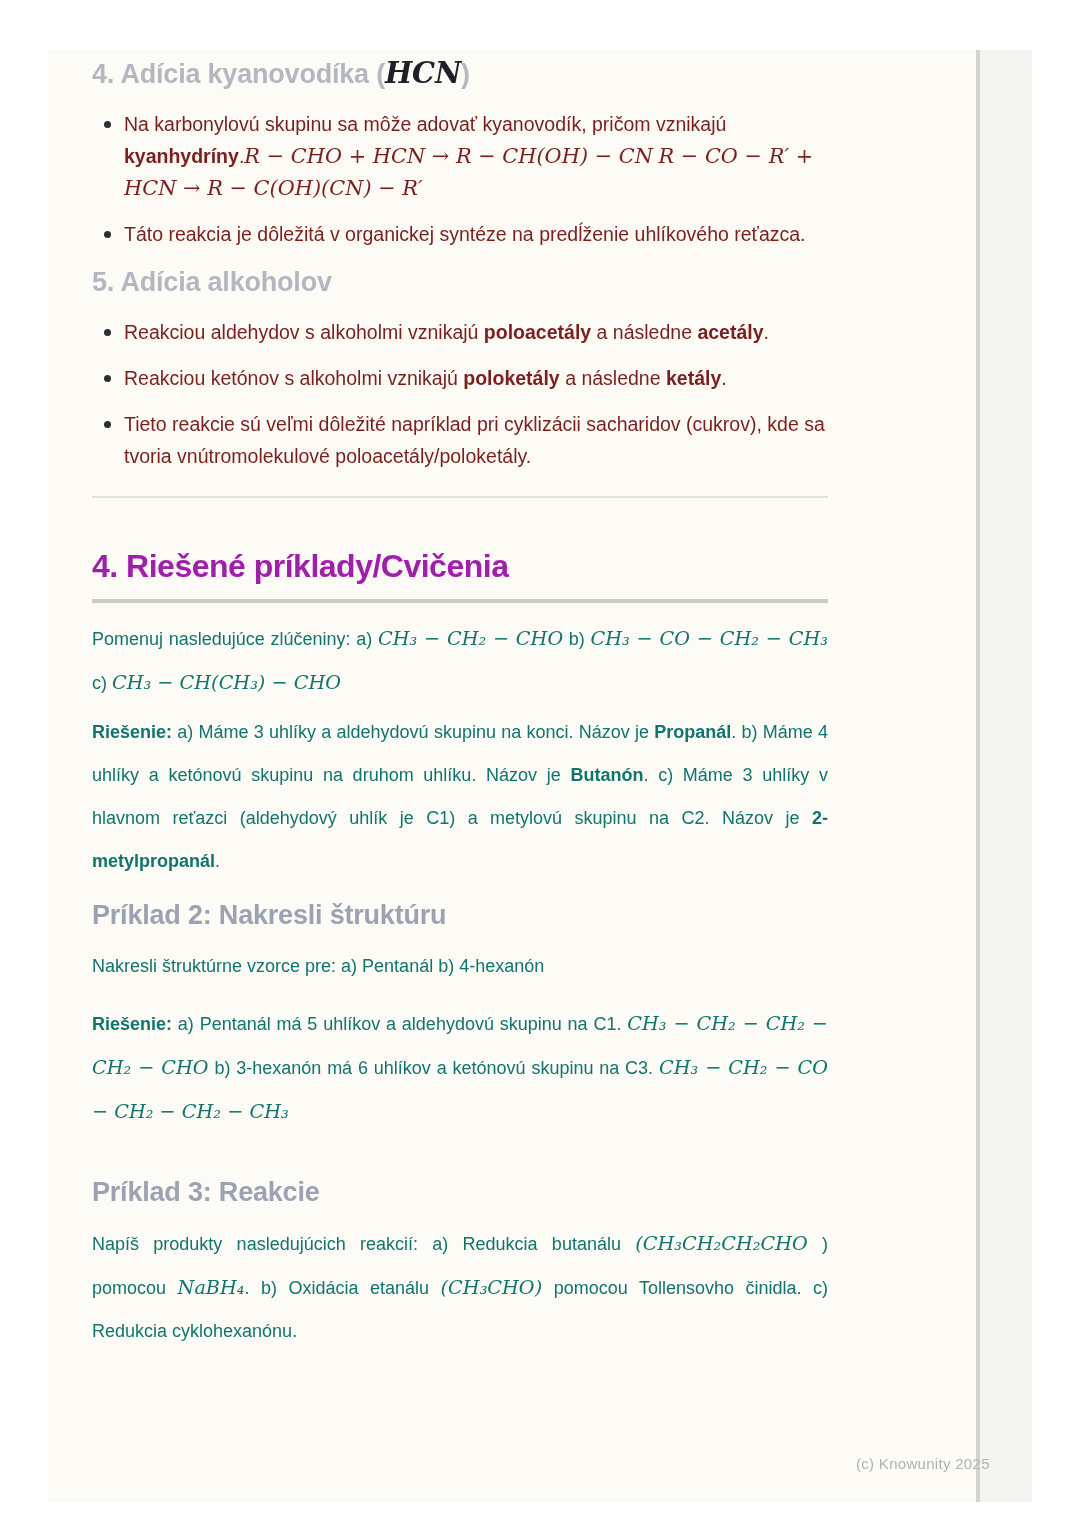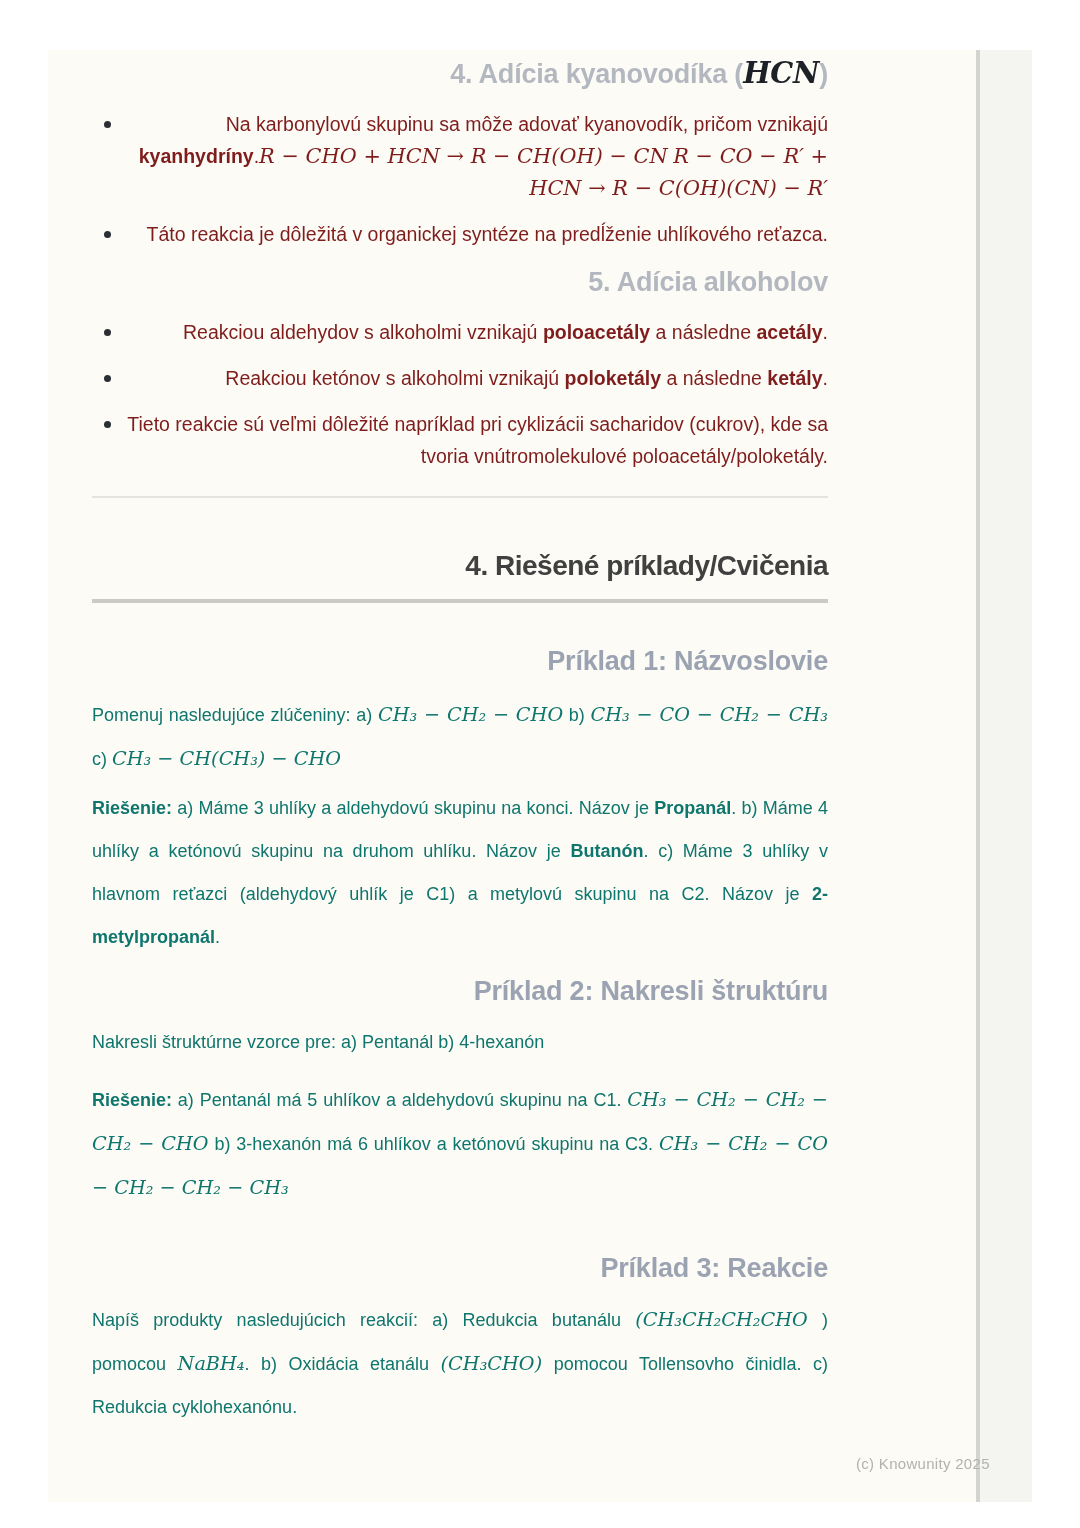--- a/index.html
+++ b/index.html
@@ -20,21 +20,21 @@
     padding:0 148px 0 44px;
   }
   .edge-strip{
     position:absolute;
     left:976px;top:50px;
     width:56px;height:1452px;
     box-sizing:border-box;
     background:#f4f5f1;
     border-left:4px solid #d3d3d0;
   }
-  h1,h2,h3,p,ul{margin:0;padding:0;text-align:right;}
+  h1,h2,h3,p,ul{margin:0;padding:0;}
   h3.sec{
     font-size:27px;line-height:36px;font-weight:600;
     color:#b3b7c0;letter-spacing:-.2px;
   }
   h3.sec .m{color:#1d2127;}
   .h3-first{margin-top:5px;}
   .h3-next{}
   ul.bullets{list-style:none;margin-top:16px;}
   ul.bullets li{
     position:relative;
@@ -48,22 +48,22 @@
     position:absolute;left:12px;top:13px;
     width:7px;height:7px;border-radius:50%;
     background:#2a2e35;
   }
   .rule-thin{
     height:2px;background:#e4e3de;border:none;
     margin-top:24px;
   }
   h1.examples-title{
     margin-top:44px;
-    font-size:28px;line-height:48px;font-weight:700;
-    color:#404040;letter-spacing:-.5px;
+    font-size:32px;line-height:48px;font-weight:700;
+    color:#a21caf;letter-spacing:-.5px;
   }
   .title-rule{
     height:4px;background:#cbcac5;
     margin-top:9px;
   }
   h2.priklad{
     font-size:27px;line-height:36px;font-weight:700;
     color:#9ba3b2;letter-spacing:-.2px;
     margin-top:40px;
   }
@@ -109,21 +109,20 @@
     <li><span>Reakciou aldehydov s alkoholmi vznikajú </span><span class="b">poloacetály</span><span> a následne </span><span class="b">acetály</span><span>.</span></li>
     <li><span>Reakciou ketónov s alkoholmi vznikajú </span><span class="b">poloketály</span><span> a následne </span><span class="b">ketály</span><span>.</span></li>
     <li><span>Tieto reakcie sú veľmi dôležité napríklad pri cyklizácii sacharidov (cukrov), kde sa tvoria vnútromolekulové poloacetály/poloketály.</span></li>
   </ul>
 
   <hr class="rule-thin">
 
   <h1 class="examples-title"><span>4. Riešené príklady/Cvičenia</span></h1>
   <div class="title-rule"></div>
 
-  <h2 class="priklad"><span>Príklad 1: Názvoslovie</span></h2>
 
   <p class="body first"><span>Pomenuj nasledujúce zlúčeniny: a) </span><span class="m">CH₃ − CH₂ − CHO</span><span> b) </span><span class="m">CH₃ − CO − CH₂ − CH₃</span><span> c) </span><span class="m">CH₃ − CH(CH₃) − CHO</span></p>
 
   <p class="body tight"><span class="b">Riešenie:</span><span> a) Máme 3 uhlíky a aldehydovú skupinu na konci. Názov je </span><span class="b">Propanál</span><span>. b) Máme 4 uhlíky a ketónovú skupinu na druhom uhlíku. Názov je </span><span class="b">Butanón</span><span>. c) Máme 3 uhlíky v hlavnom reťazci (aldehydový uhlík je C1) a metylovú skupinu na C2. Názov je </span><span class="b">2-metylpropanál</span><span>.</span></p>
 
   <h2 class="priklad priklad2"><span>Príklad 2: Nakresli štruktúru</span></h2>
 
   <p class="body"><span>Nakresli štruktúrne vzorce pre: a) Pentanál b) 4-hexanón</span></p>
 
   <p class="body first"><span class="b">Riešenie:</span><span> a) Pentanál má 5 uhlíkov a aldehydovú skupinu na C1. </span><span class="m">CH₃ − CH₂ − CH₂ − CH₂ − CHO</span><span> b) 3-hexanón má 6 uhlíkov a ketónovú skupinu na C3. </span><span class="m">CH₃ − CH₂ − CO − CH₂ − CH₂ − CH₃</span></p>

